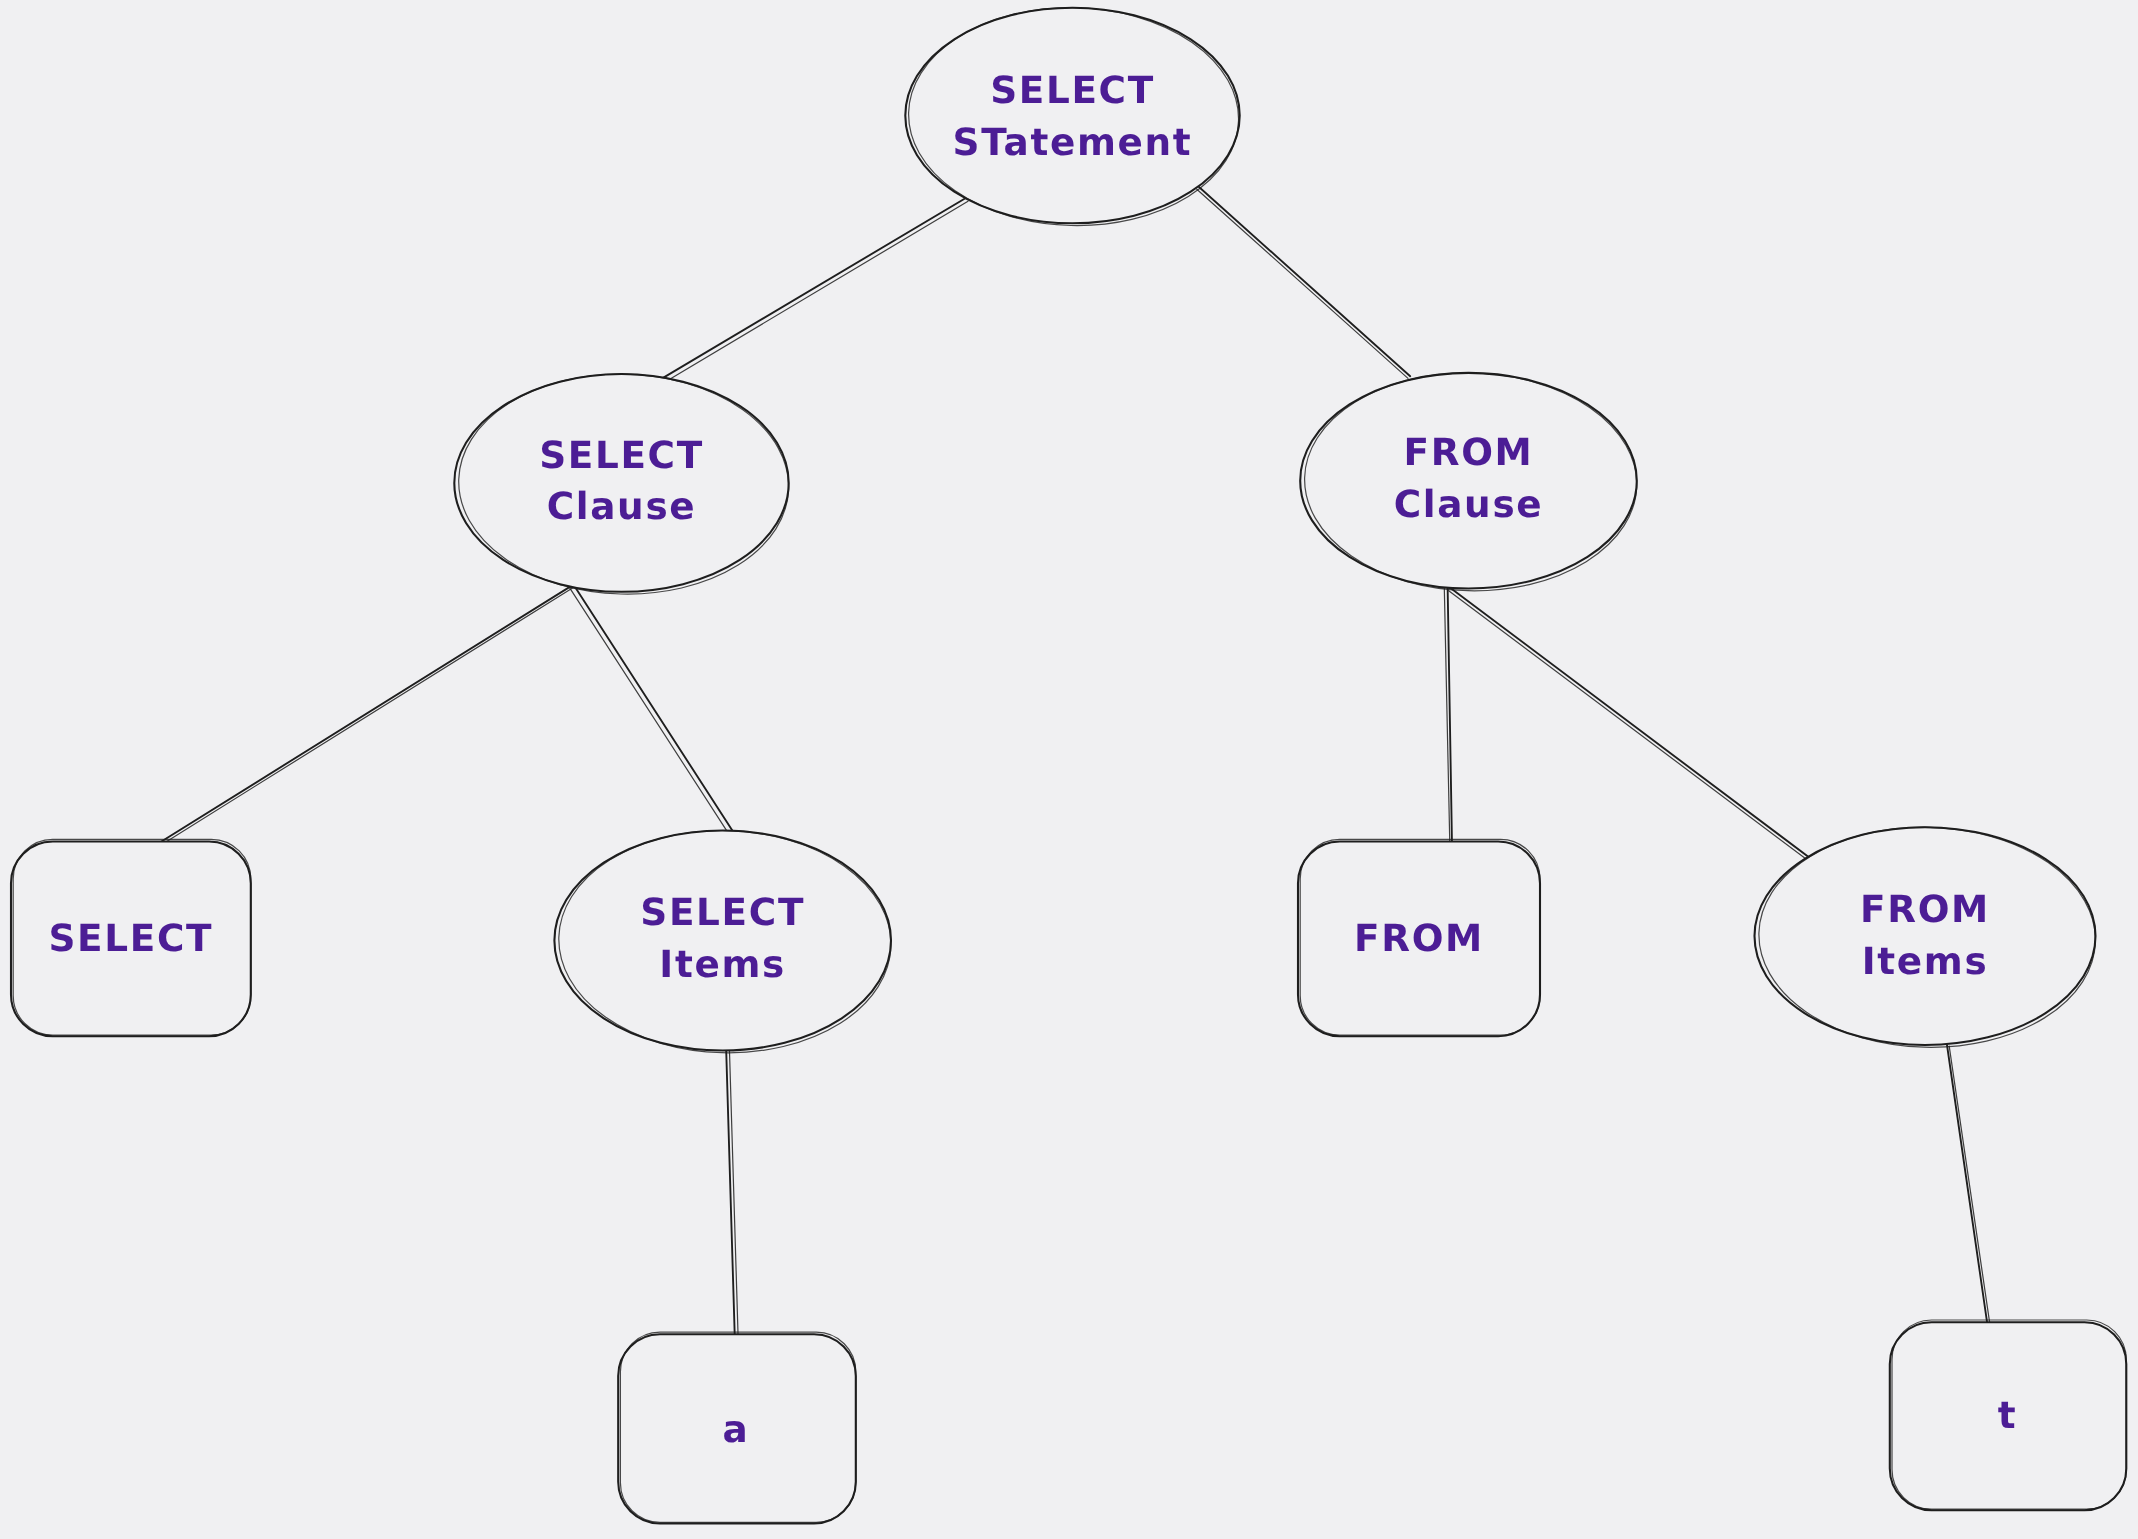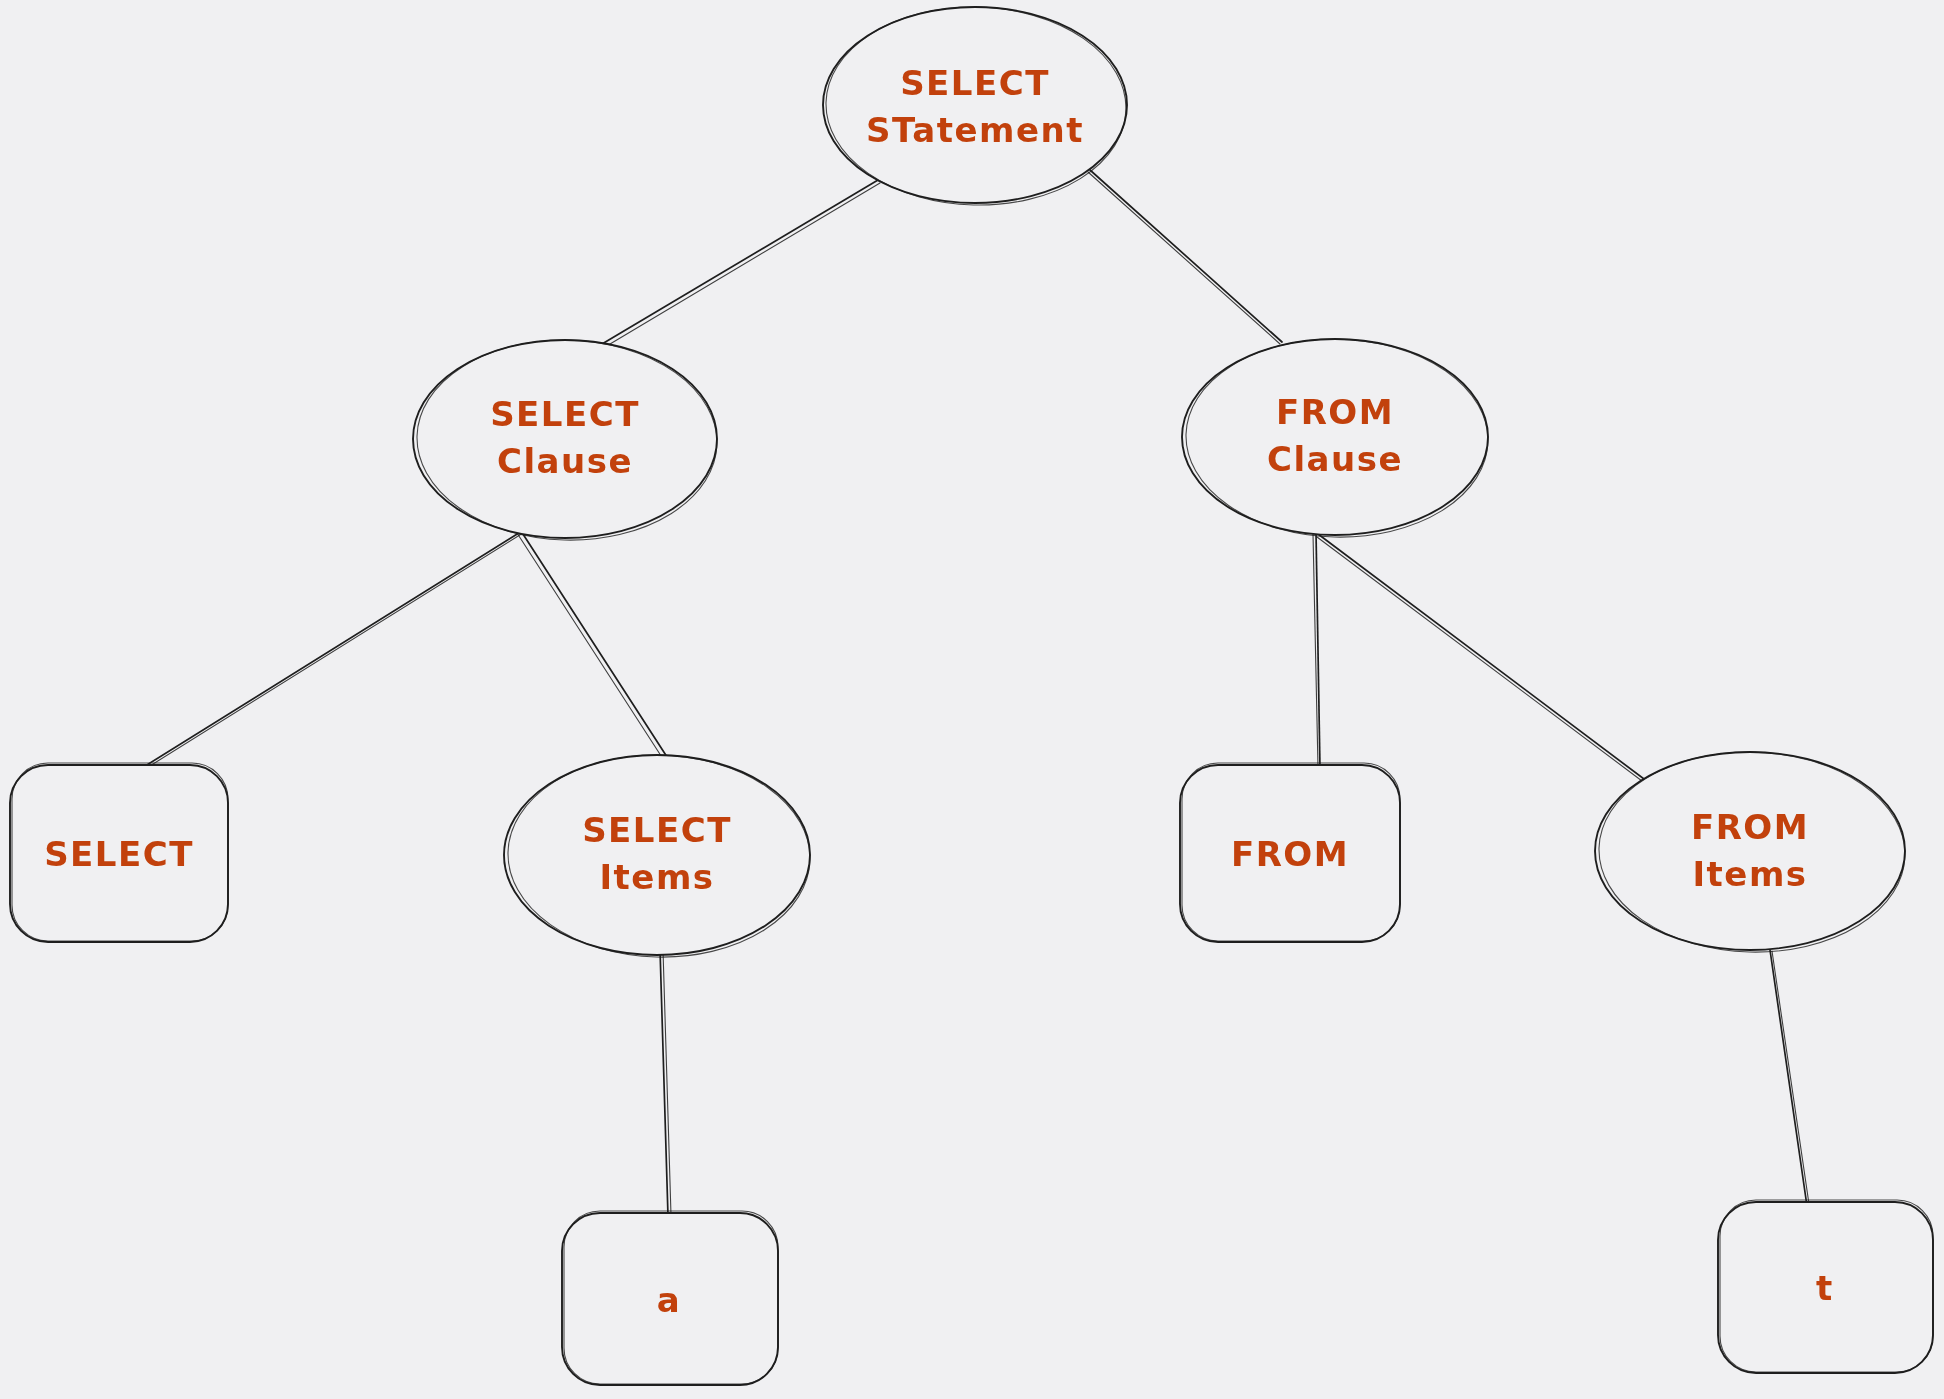--- a/index.html
+++ b/index.html
@@ -36,21 +36,21 @@
     stroke-width: 1.9;
   }
   .shape.ghost {
     fill: none;
     stroke-width: 1.1;
     opacity: 0.8;
   }
   .label {
     position: absolute;
     transform: translate(-50%, -50%);
-    color: #c2410c;
+    color: #4c1d95;
     font-size: 34px;
     font-weight: bold;
     letter-spacing: 1.5px;
     line-height: 47px;
     text-align: center;
     white-space: pre-line;
     user-select: none;
   }
 </style>
 </head>

